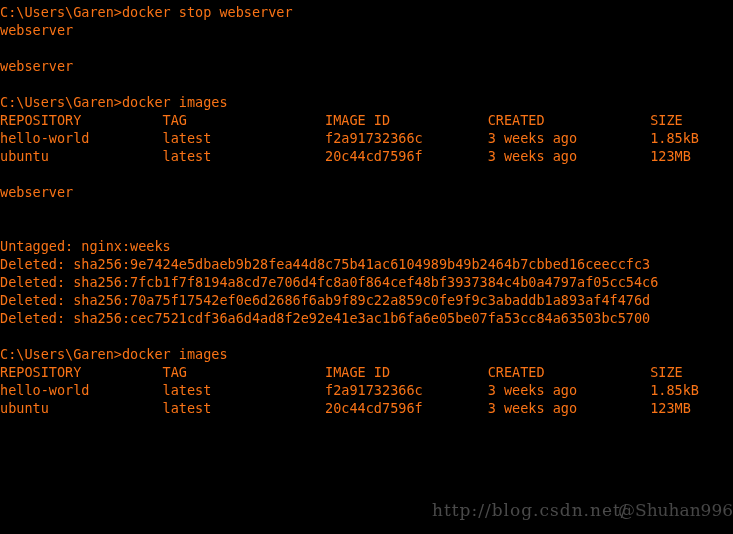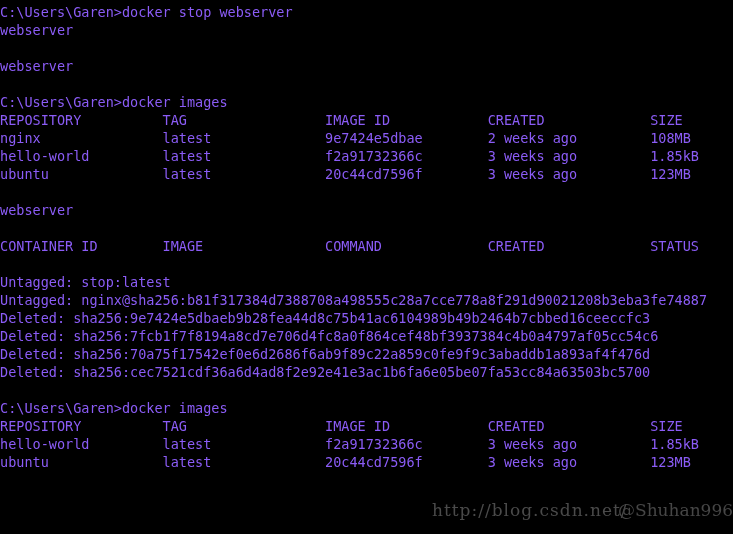--- a/index.html
+++ b/index.html
@@ -23,21 +23,21 @@
     background: #000000;
     padding: 3px 0 0 0;
     box-sizing: border-box;
   }
   .line {
     height: 18px;
     line-height: 18px;
     white-space: pre;
     font-size: 13.5px;
     font-family: "DejaVu Sans Mono", "Liberation Mono", monospace;
-    color: #8b5cf6;
+    color: #f97316;
     letter-spacing: 0px;
     margin: 0;
     padding: 0;
   }
   .line.blank {
     height: 18px;
   }
   #watermark {
     position: absolute;
     left: 0;
@@ -70,30 +70,27 @@
 <body>
 
 <div id="terminal">
   <div class="line">C:\Users\Garen&gt;docker stop webserver</div>
   <div class="line">webserver</div>
   <div class="line blank"></div>
   <div class="line">webserver</div>
   <div class="line blank"></div>
   <div class="line">C:\Users\Garen&gt;docker images</div>
   <div class="line">REPOSITORY          TAG                 IMAGE ID            CREATED             SIZE</div>
-  <div class="line">nginx               latest              9e7424e5dbae        2 weeks ago         108MB</div>
   <div class="line">hello-world         latest              f2a91732366c        3 weeks ago         1.85kB</div>
   <div class="line">ubuntu              latest              20c44cd7596f        3 weeks ago         123MB</div>
   <div class="line blank"></div>
   <div class="line">webserver</div>
   <div class="line blank"></div>
-  <div class="line">CONTAINER ID        IMAGE               COMMAND             CREATED             STATUS</div>
   <div class="line blank"></div>
-  <div class="line">Untagged: stop:latest</div>
-  <div class="line">Untagged: nginx@sha256:b81f317384d7388708a498555c28a7cce778a8f291d90021208b3eba3fe74887</div>
+  <div class="line">Untagged: nginx:weeks</div>
   <div class="line">Deleted: sha256:9e7424e5dbaeb9b28fea44d8c75b41ac6104989b49b2464b7cbbed16ceeccfc3</div>
   <div class="line">Deleted: sha256:7fcb1f7f8194a8cd7e706d4fc8a0f864cef48bf3937384c4b0a4797af05cc54c6</div>
   <div class="line">Deleted: sha256:70a75f17542ef0e6d2686f6ab9f89c22a859c0fe9f9c3abaddb1a893af4f476d</div>
   <div class="line">Deleted: sha256:cec7521cdf36a6d4ad8f2e92e41e3ac1b6fa6e05be07fa53cc84a63503bc5700</div>
   <div class="line blank"></div>
   <div class="line">C:\Users\Garen&gt;docker images</div>
   <div class="line">REPOSITORY          TAG                 IMAGE ID            CREATED             SIZE</div>
   <div class="line">hello-world         latest              f2a91732366c        3 weeks ago         1.85kB</div>
   <div class="line">ubuntu              latest              20c44cd7596f        3 weeks ago         123MB</div>
 

